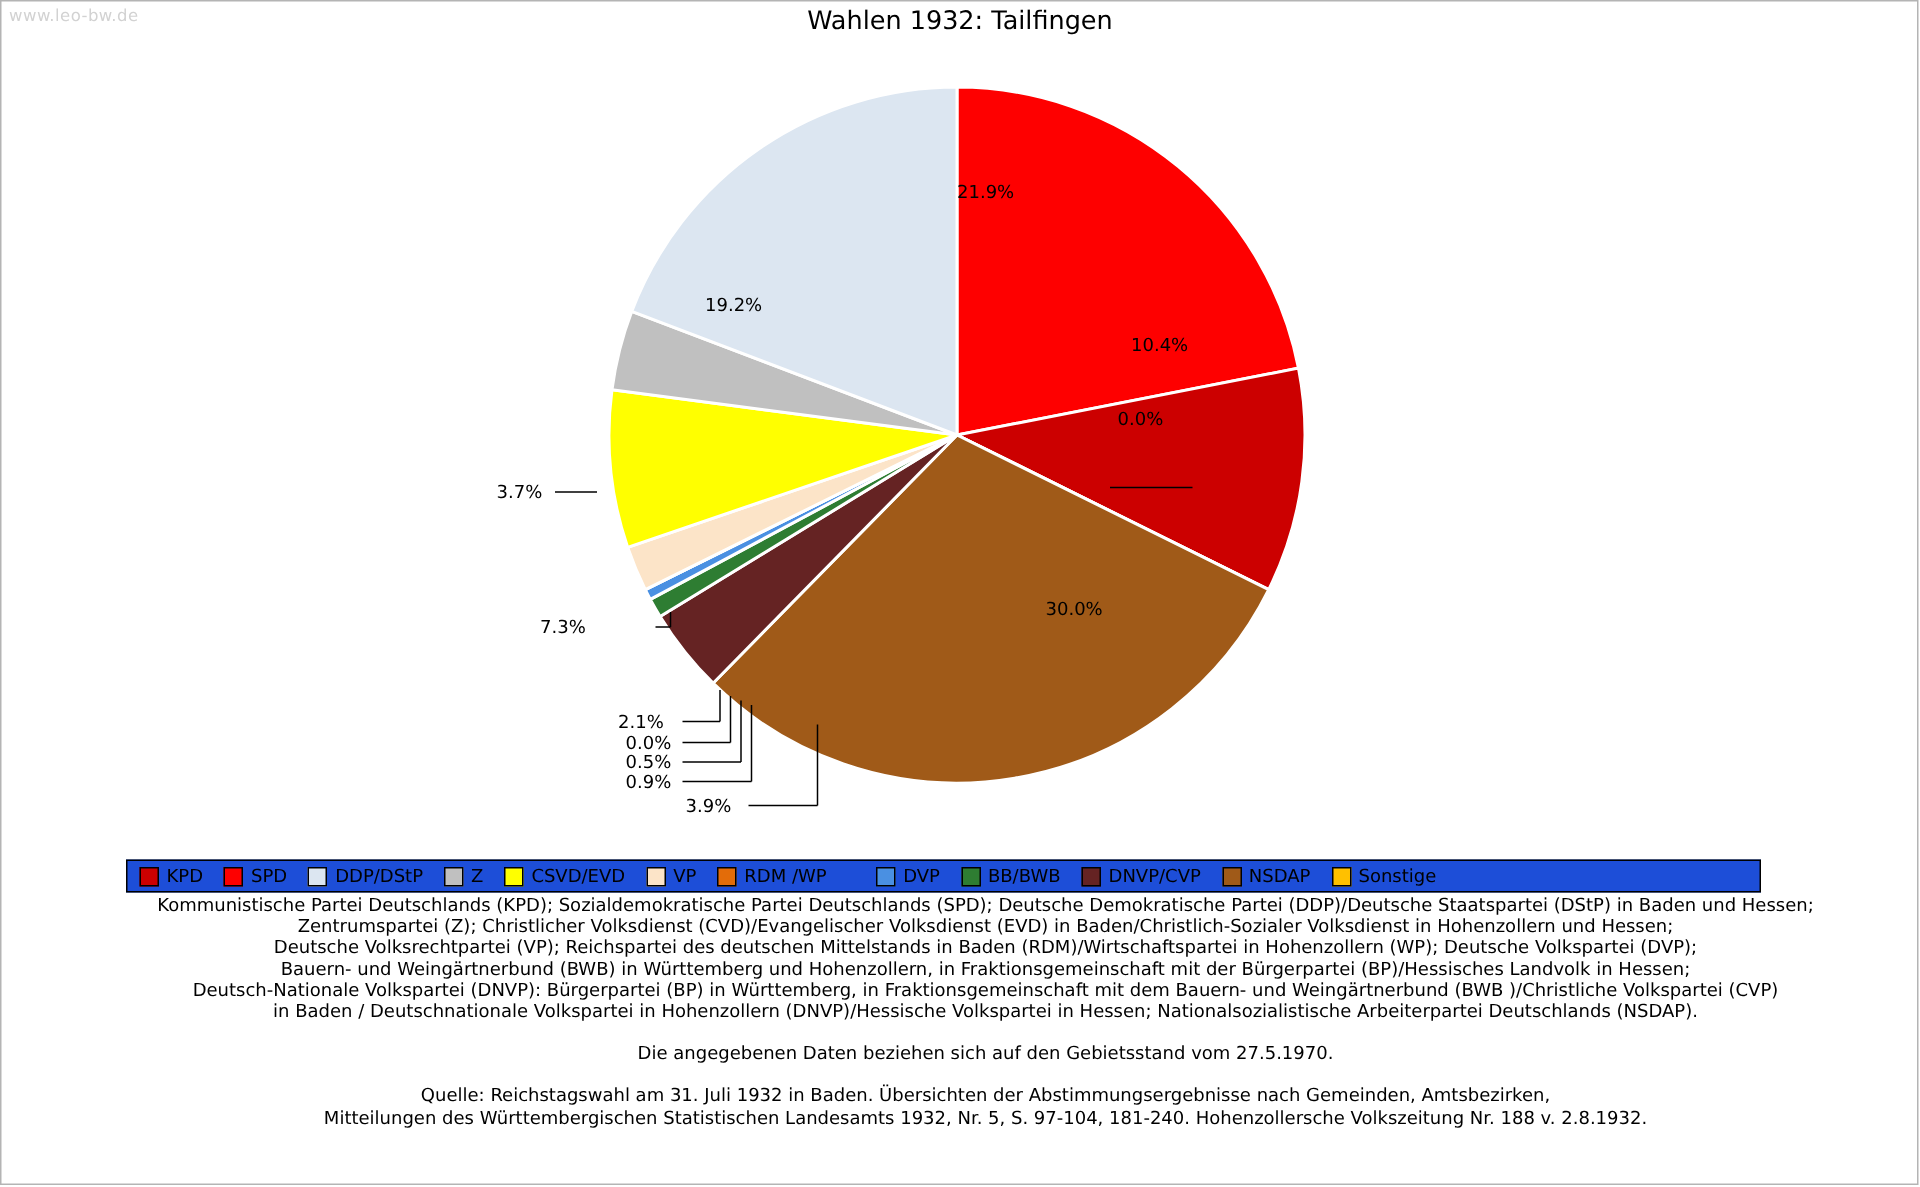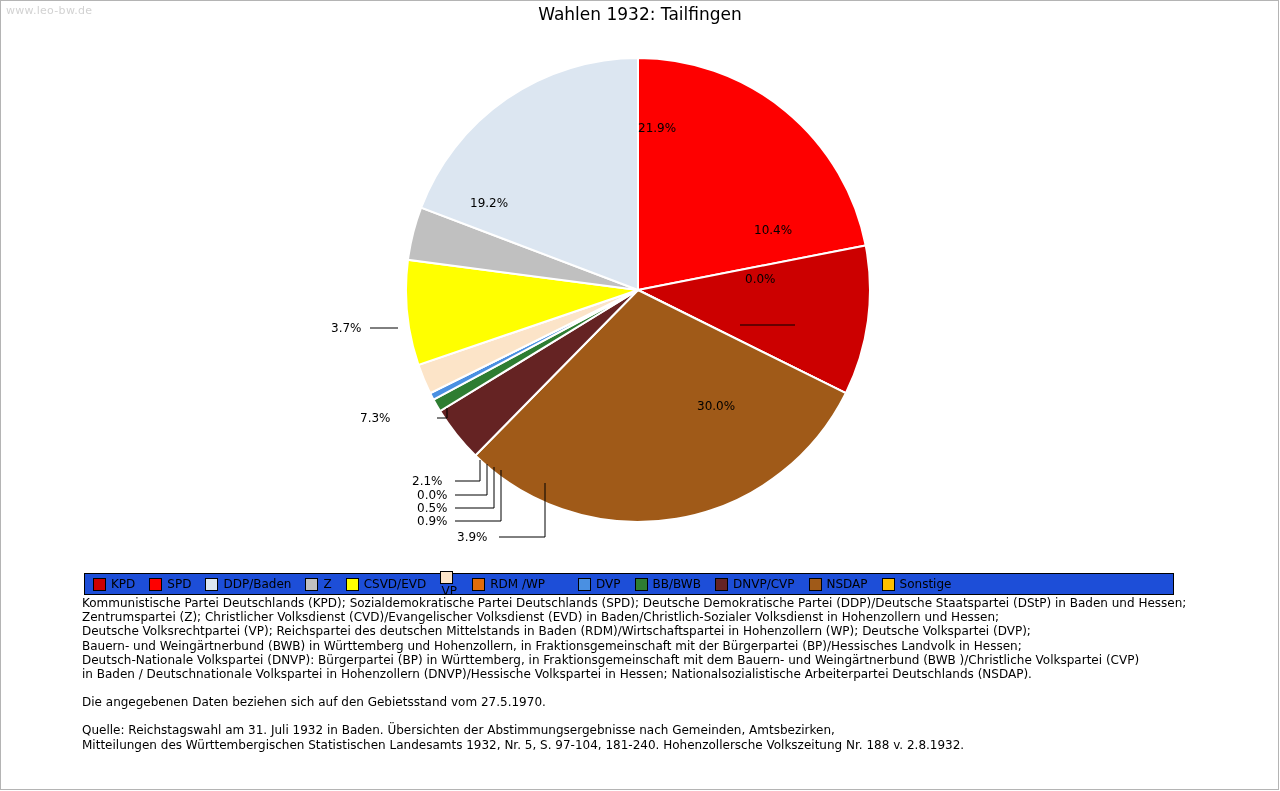--- a/index.html
+++ b/index.html
@@ -80,20 +80,21 @@
     margin-right: 5px;
   }
   .legend-label { color: #000; }
   #notes {
     position: absolute;
     left: 82px; top: 596px;
     width: 1150px;
     font-size: 12px;
     line-height: 14.2px;
     color: #000;
+    text-align: center;
   }
   #notes .para { margin: 0; }
   #notes .gap { height: 14px; }
 </style>
 </head>
 <body>
 
 <div id="frame"></div>
 
 <div id="watermark">www.leo-bw.de</div>
@@ -156,31 +157,31 @@
     <div class="legend-item" style="margin-left: 8px;">
       <span class="legend-swatch" style="background: rgb(204, 0, 0);"></span>
       <span class="legend-label">KPD</span>
     </div>
     <div class="legend-item" style="margin-left: 14px;">
       <span class="legend-swatch" style="background: rgb(254, 0, 0);"></span>
       <span class="legend-label">SPD</span>
     </div>
     <div class="legend-item" style="margin-left: 14px;">
       <span class="legend-swatch" style="background: rgb(220, 230, 241);"></span>
-      <span class="legend-label">DDP/Baden</span>
+      <span class="legend-label">DDP/DStP</span>
     </div>
     <div class="legend-item" style="margin-left: 14px;">
       <span class="legend-swatch" style="background: rgb(192, 192, 192);"></span>
       <span class="legend-label">Z</span>
     </div>
     <div class="legend-item" style="margin-left: 14px;">
       <span class="legend-swatch" style="background: rgb(255, 255, 0);"></span>
       <span class="legend-label">CSVD/EVD</span>
     </div>
-    <div class="legend-item" style="margin-left: 14px; flex-direction: column;">
+    <div class="legend-item" style="margin-left: 14px;">
       <span class="legend-swatch" style="background: rgb(252, 228, 200);"></span>
       <span class="legend-label">VP</span>
     </div>
     <div class="legend-item" style="margin-left: 14px;">
       <span class="legend-swatch" style="background: rgb(227, 108, 9);"></span>
       <span class="legend-label">RDM /WP</span>
     </div>
     <div class="legend-item" style="margin-left: 14px; padding-left: 19px;">
       <span class="legend-swatch" style="background: rgb(74, 144, 226);"></span>
       <span class="legend-label">DVP</span>

